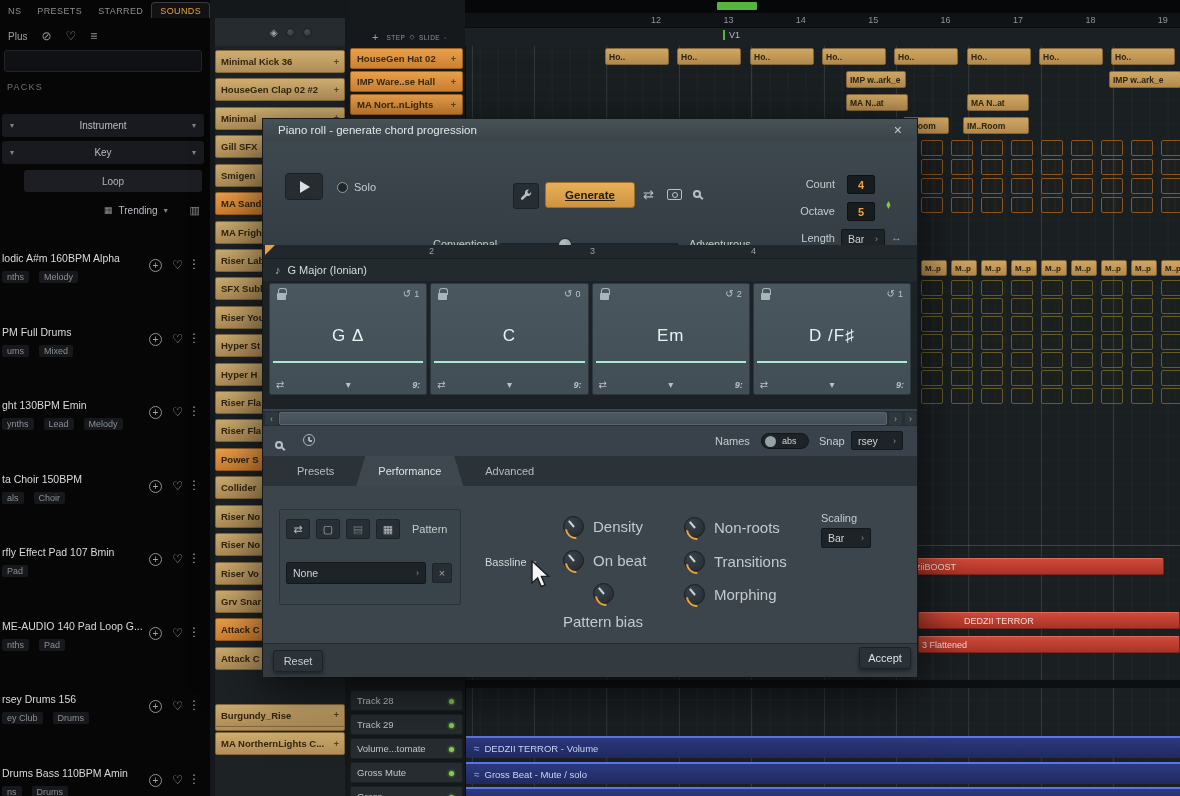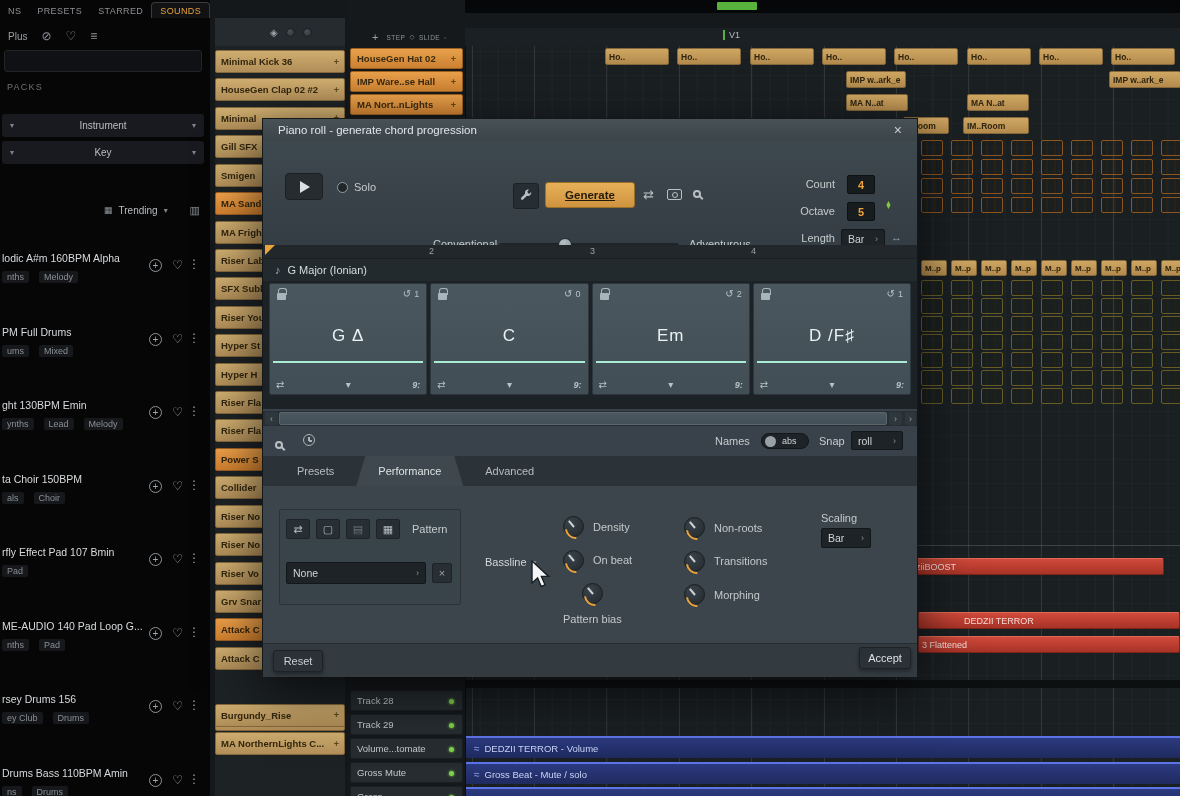--- a/index.html
+++ b/index.html
@@ -157,21 +157,21 @@
   .gbtn.dim{color:#6a7378;}
   .gb-icons .lbl{position:static;margin-left:6px;}
   .gb-row{position:absolute;left:6px;top:52px;display:flex;gap:6px;align-items:center;}
   .none-v{position:static;width:140px;height:22px;}
   .clear{width:20px;height:20px;background:#272e34;border:1px solid #1d2329;border-radius:2px;color:#9aa2a6;font-size:11px;display:flex;align-items:center;justify-content:center;}
   .bassline{position:absolute;left:222px;top:437px;display:flex;align-items:center;gap:6px;font-size:11px;color:#d2d8da;z-index:51;}
   .knob-row{position:absolute;display:flex;align-items:center;gap:9px;z-index:51;}
   .knob{width:21px;height:21px;border-radius:50%;background:radial-gradient(circle at 35% 30%,#39434a,#232a2e);border:1px solid #181e21;position:relative;}
   .knob::before{content:'';position:absolute;left:1px;top:1px;width:17px;height:17px;border-radius:50%;border:2px solid transparent;border-bottom-color:#e8a33c;transform:rotate(40deg);}
   .knob::after{content:'';position:absolute;left:9px;top:10px;width:2px;height:8px;background:#cdd4d7;transform:rotate(140deg);transform-origin:center top;}
-  .klabel{font-size:11px;color:#c3c9cc;white-space:nowrap;}
+  .klabel{font-size:15px;color:#c3c9cc;white-space:nowrap;}
   .lbl.scaling-l{left:558px;top:393px;z-index:51;}
   .scaling-v{left:558px;top:409px;width:50px;height:20px;z-index:51;}
   .dlg-bottom{position:absolute;top:524px;left:0;right:0;height:34px;background:#333b41;border-top:1px solid #252c30;}
   .btn{position:absolute;height:22px;background:#2b3237;border:1px solid #1c2226;border-radius:3px;display:flex;align-items:center;justify-content:center;font-size:11px;color:#c9cfd2;box-shadow:0 2px 4px rgba(0,0,0,.4);}
   .btn.reset{left:10px;top:6px;width:50px;}
   .btn.accept{left:596px;top:3px;width:52px;color:#dbe0e3;}
   .cursor{position:absolute;left:266px;top:440px;z-index:60;}
 </style>
 </head>
 <body>
@@ -196,20 +196,21 @@
     <div class="filter-row f1">
       <span class="chev">▾</span>
       <span class="flabel">Instrument</span>
       <span class="chev">▾</span>
     </div>
     <div class="filter-row f2">
       <span class="chev">▾</span>
       <span class="flabel">Key</span>
       <span class="chev">▾</span>
     </div>
+    <div class="loop-btn">Loop</div>
     <div class="trending-row">
       <span class="bi">▦</span>
       <span>Trending</span>
       <span class="chev">▾</span>
       <span class="bi right">▥</span>
     </div>
     <div class="b-list" id="bList">
         <div class="b-item">
           <div class="bi-title">lodic A#m 160BPM Alpha</div>
           <div class="bi-tags">
@@ -405,20 +406,30 @@
           <span class="cname">HouseGen OHat 02</span>
           <span class="cplus">+</span>
         </div>
       </div>
   </section>
 
   <section class="playlist">
     <div class="pl-topstrip">
       <div class="pl-green"></div>
     </div>
+    <div class="pl-timeline" id="plTimeline">
+        <span class="tnum" style="left: 186px;">12</span>
+        <span class="tnum" style="left: 258.4px;">13</span>
+        <span class="tnum" style="left: 330.8px;">14</span>
+        <span class="tnum" style="left: 403.2px;">15</span>
+        <span class="tnum" style="left: 475.6px;">16</span>
+        <span class="tnum" style="left: 548px;">17</span>
+        <span class="tnum" style="left: 620.4px;">18</span>
+        <span class="tnum" style="left: 692.8px;">19</span>
+      </div>
     <div class="pl-markers">
       <span class="v1">V1</span>
     </div>
     <div class="pl-tools">
       <span class="plus">+</span>
       <span class="tiny">STEP</span>
       <span class="tiny">◇</span>
       <span class="tiny">SLIDE</span>
       <span class="tiny">◦</span>
     </div>
@@ -719,21 +730,21 @@
     <div class="dlg-toolbar">
       <span class="mag2"><span class="mag"></span></span>
       <span class="clock"></span>
       <span class="lbl names-l">Names</span>
       <div class="toggle">
         <span class="knob2"></span>
         <span>abs</span>
       </div>
       <span class="lbl snap-l">Snap</span>
       <div class="dropdown snap-v">
-        <span>roll</span>
+        <span>rsey</span>
           <span class="dd">›</span>
       </div>
     </div>
 
     <div class="dlg-tabs" id="dlgTabs">
         <span class="dtab">Presets</span>
         <span class="dtab active">Performance</span>
         <span class="dtab">Advanced</span>
       </div>
 

